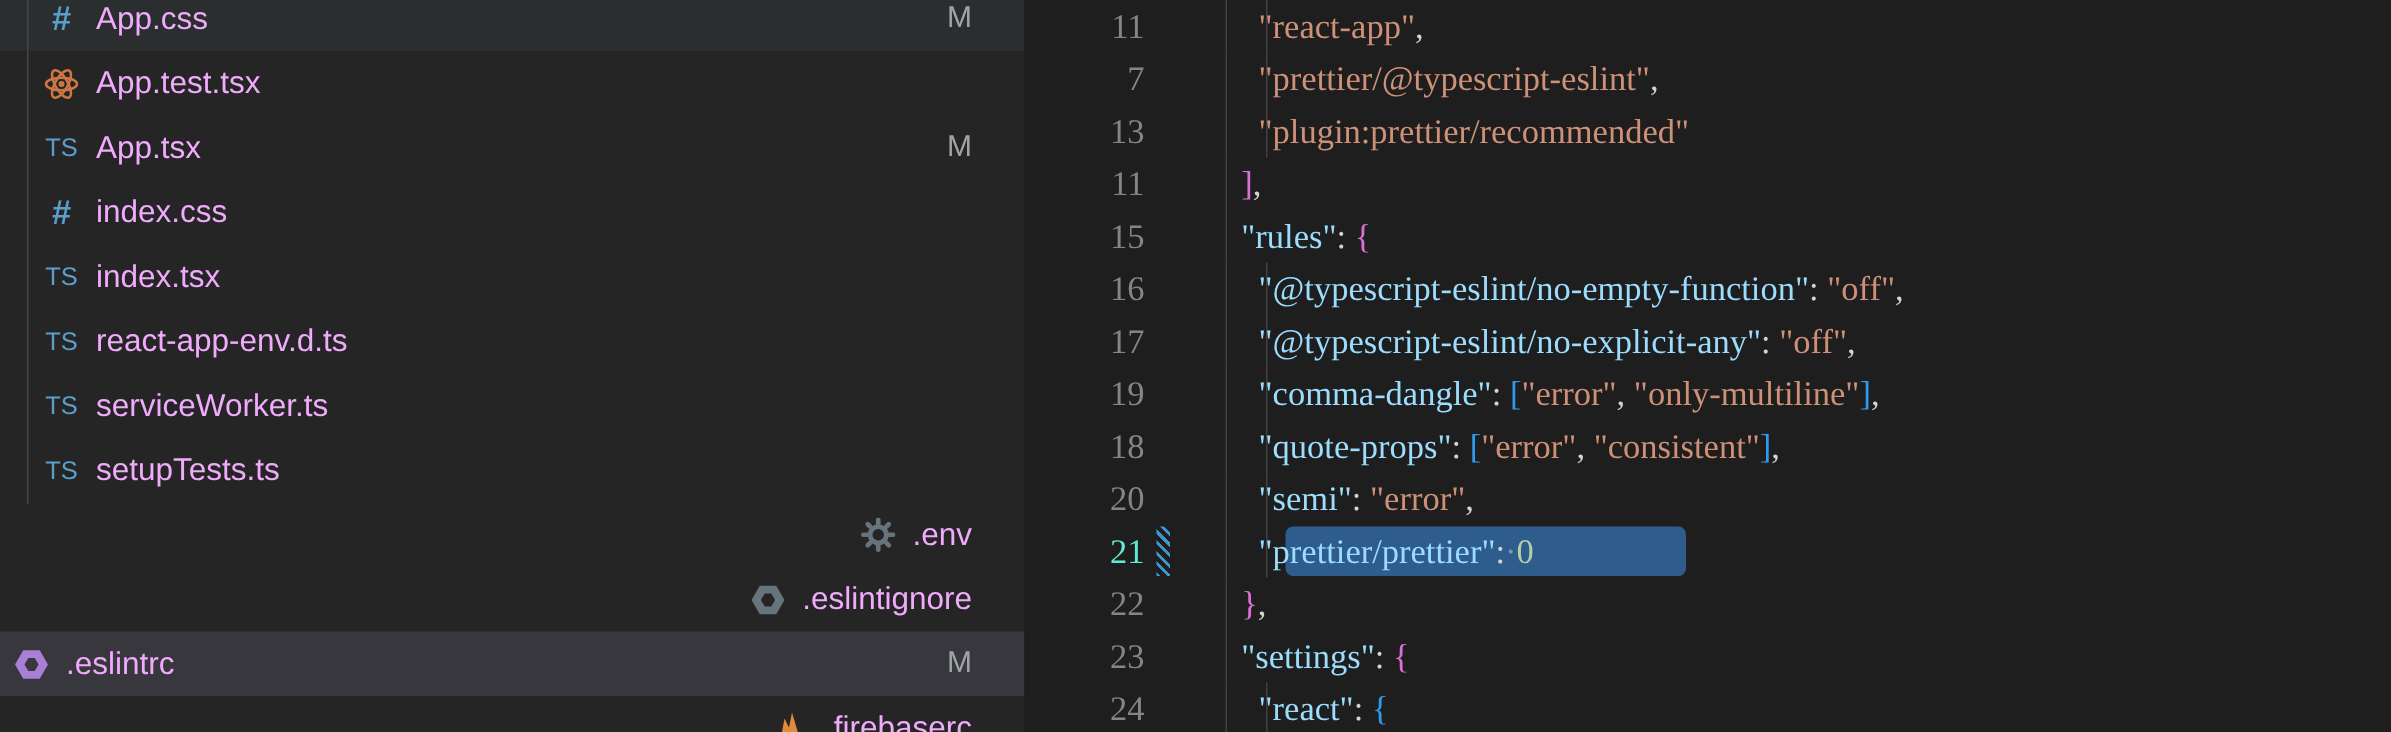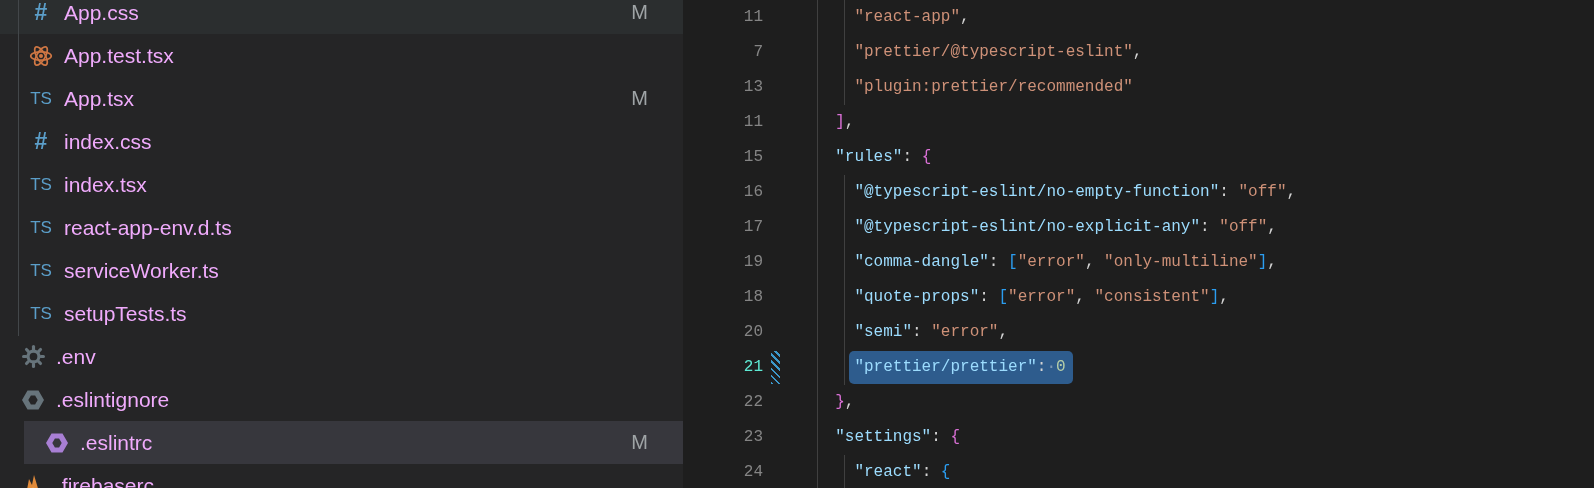--- a/index.html
+++ b/index.html
@@ -14,44 +14,44 @@
   .explorer {
     position:absolute; left:0; top:0; width:683px; height:488px;
     background:#252526; overflow:hidden;
   }
   .file-list { margin-top:-9px; position:relative; }
   .row {
     height:43px; display:flex; align-items:center;
     padding-right:35px; cursor:pointer; position:relative;
   }
   .row.nested { padding-left:28px; }
-  .row.root   { padding-left:20px; }
+  .row.root   { padding-left:8px;justify-content:flex-end; }
   .row.hover    { background:#2b2e2f; }
-  .row.selected { background:#37373d;margin-left:24px; }
+  .row.selected { background:#37373d; }
   .row .icon {
     width:26px; height:26px; flex:none; margin-right:10px;
     display:flex; align-items:center; justify-content:center;
   }
   .glyph-css { color:#5b9ec9; font-size:23px; font-weight:700; line-height:1; }
   .glyph-ts  { color:#5b9ec9; font-size:17px; font-weight:400; line-height:1; letter-spacing:0; }
   .row .label { color:#f0abfc; font-size:21px; white-space:nowrap; }
   .row .badge {
     margin-left:auto; color:#9fa4a6; font-size:20px; font-weight:500;
   }
   .tree-guide {
     position:absolute; left:18px; top:0; width:1px; height:336px;
     background:#43474a; z-index:2; pointer-events:none;
   }
 
   
   .editor {
     position:absolute; left:683px; top:0; right:0; height:488px;
     background:#1e1e1e; overflow:hidden;
-    font-family:Liberation Mono, monospace;
-    font-size:16px;
+    font-family:Liberation Serif, serif;
+    font-size:23px;
   }
   .line { height:35px; display:flex; }
   .gutter {
     width:80px; flex:none; text-align:right;
     color:#858585; line-height:35px; user-select:none;
   }
   .line.active .gutter { color:#5eead4; }
   .deco { width:53px; flex:none; position:relative; }
   .mod-stripe {
     position:absolute; left:8px; top:1px; bottom:1px; width:9px;

